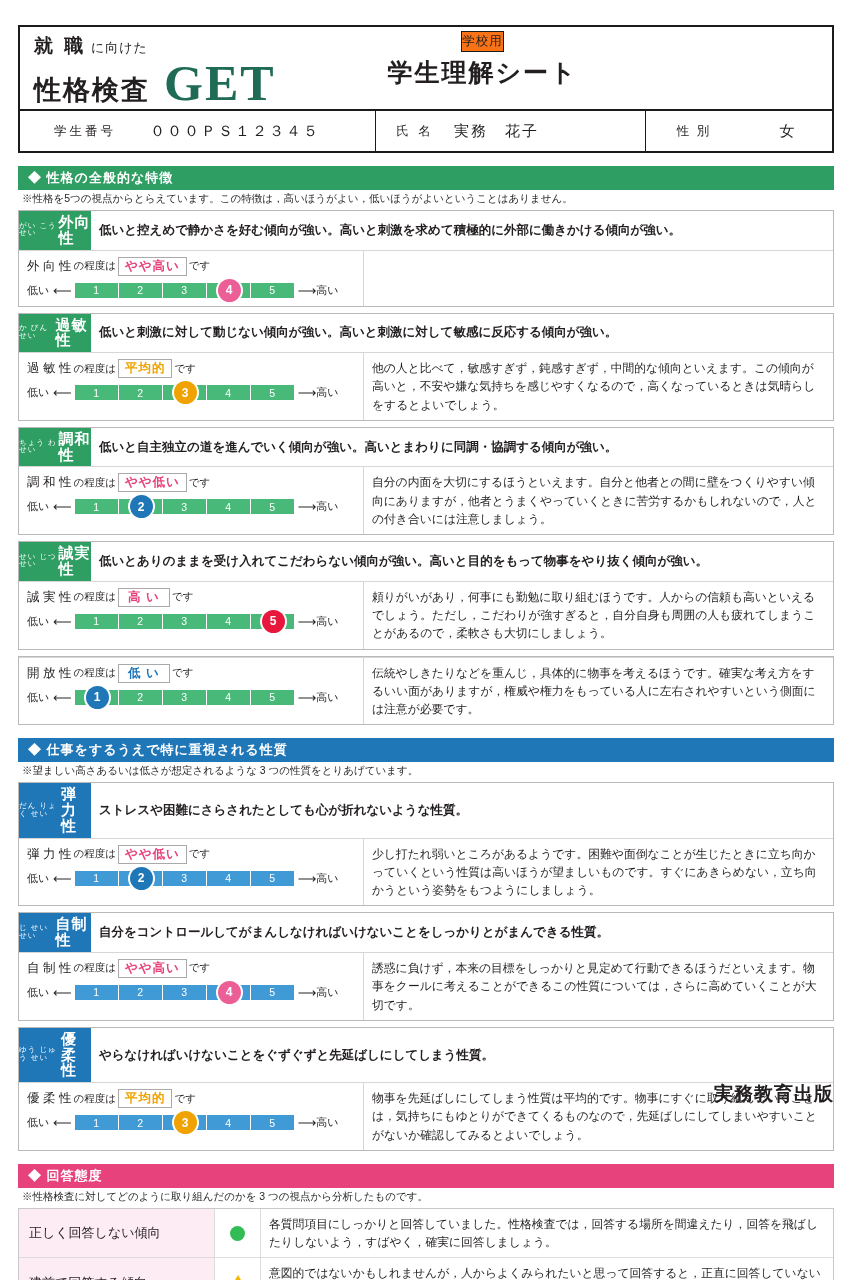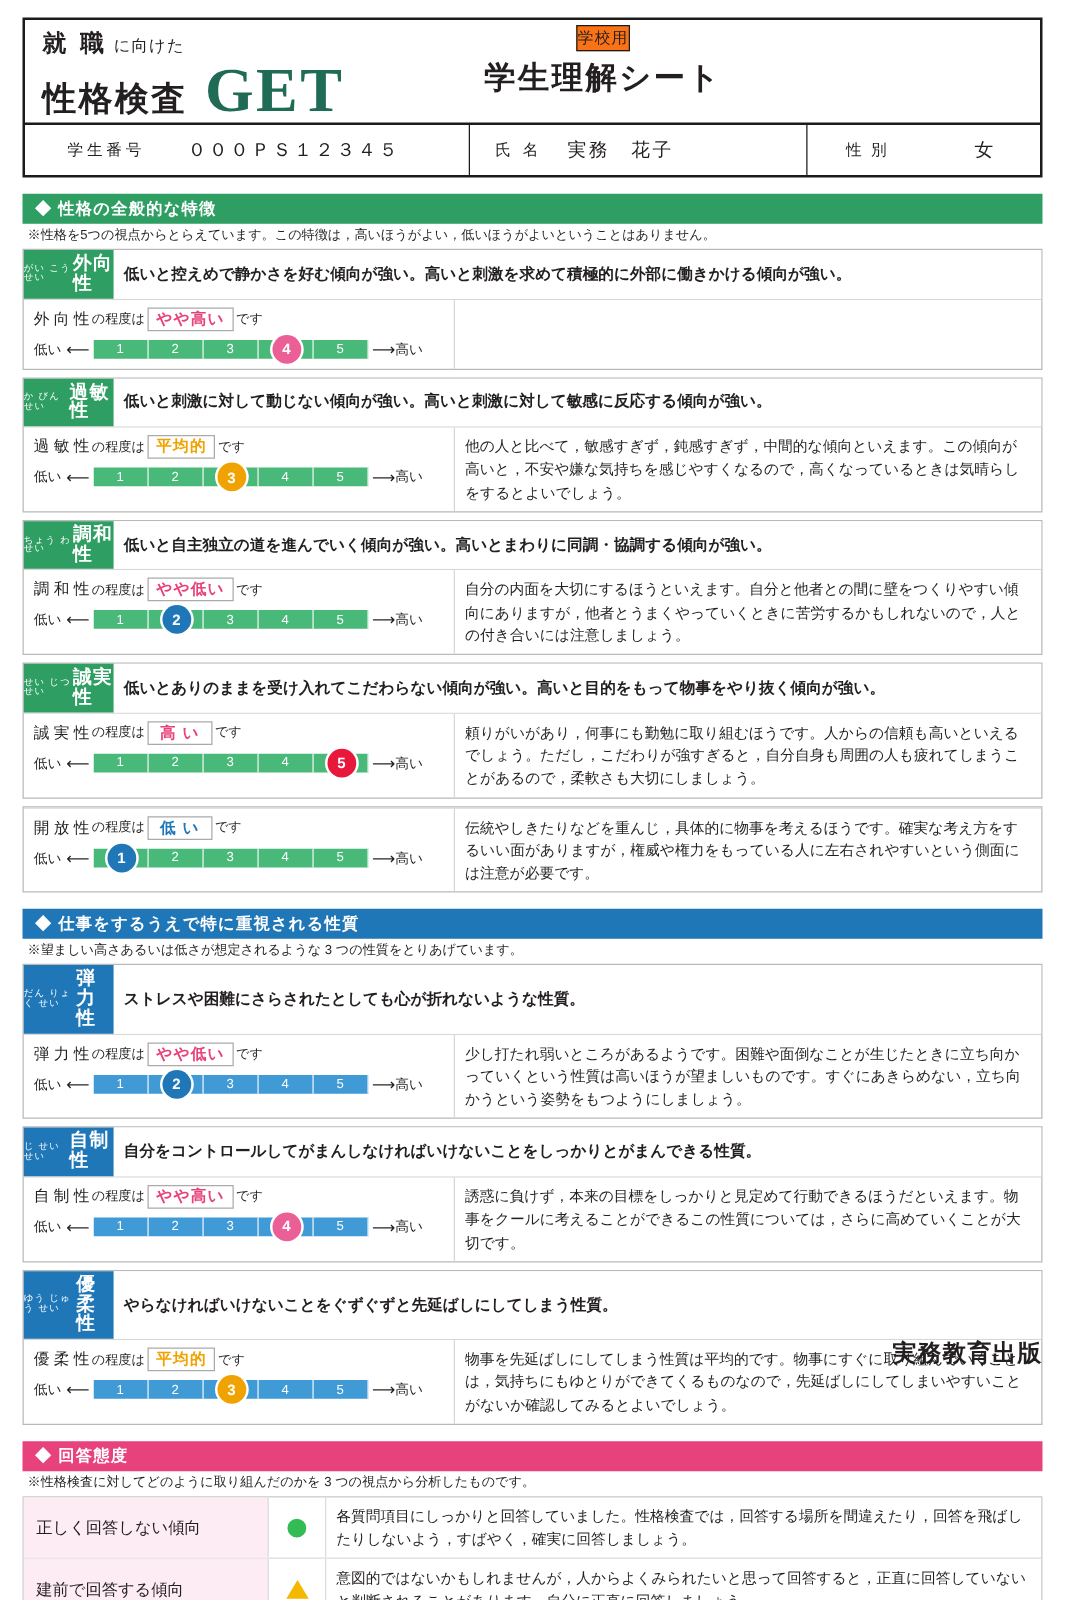--- a/index.html
+++ b/index.html
@@ -6,21 +6,21 @@
   html, body { margin:0; padding:0; }
   body {
     width: 852px; height: 1280px;
     background: #fff;
     font-family: "Liberation Sans", sans-serif;
     color: #231f20;
     position: relative;
     overflow: hidden;
   }
   .page {
-    position: absolute; left:0; top:0; width:852px; height:1104px;
+    position: absolute; left:0; top:11px; width:852px; height:1104px;
     padding: 14px 18px 8px 18px;
   }
   
   .header { border: 2px solid #1b1b1b; position: relative; height: 128px; }
   .hdr-top { display:flex; height: 84px; border-bottom: 2px solid #1b1b1b; }
   .hdr-logo { width: 355px; position: relative; padding: 6px 0 0 14px; }
   .logo-line1 { font-size: 13px; letter-spacing: 1px; color:#231f20; }
   .logo-line1 .big { font-size: 19px; font-weight: bold; letter-spacing: 3px; }
   .logo-line2 { display:flex; align-items: flex-end; margin-top: 1px; }
   .logo-seikaku { font-size: 27px; font-weight: bold; letter-spacing: 2px; color:#231f20; }

